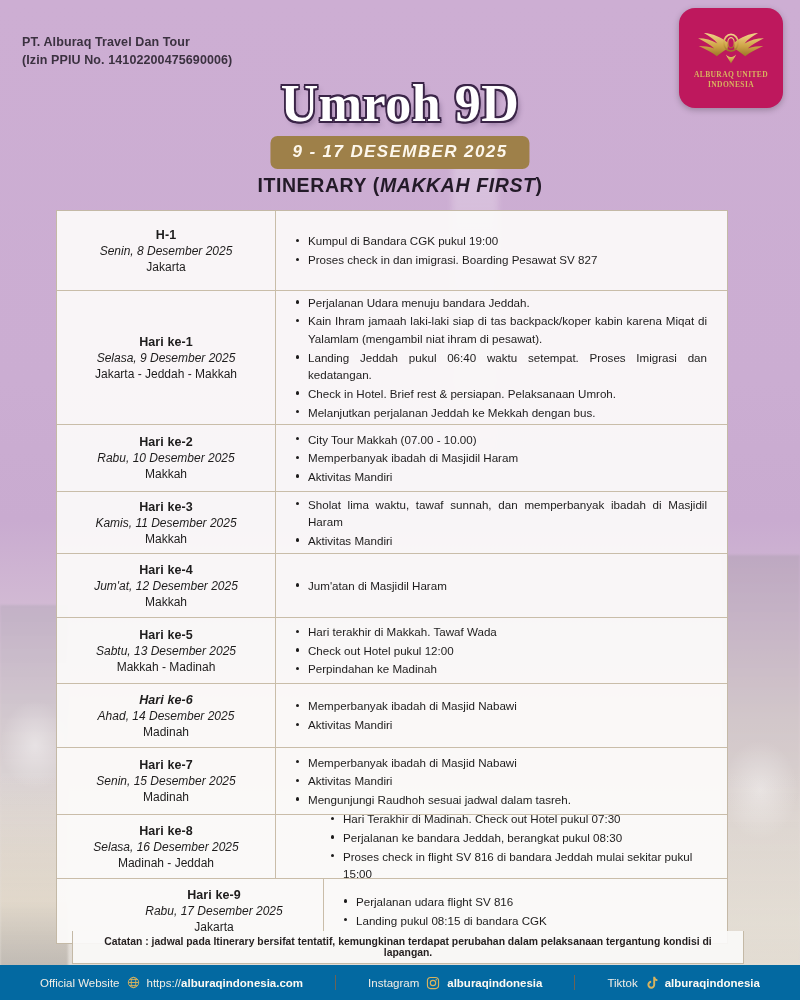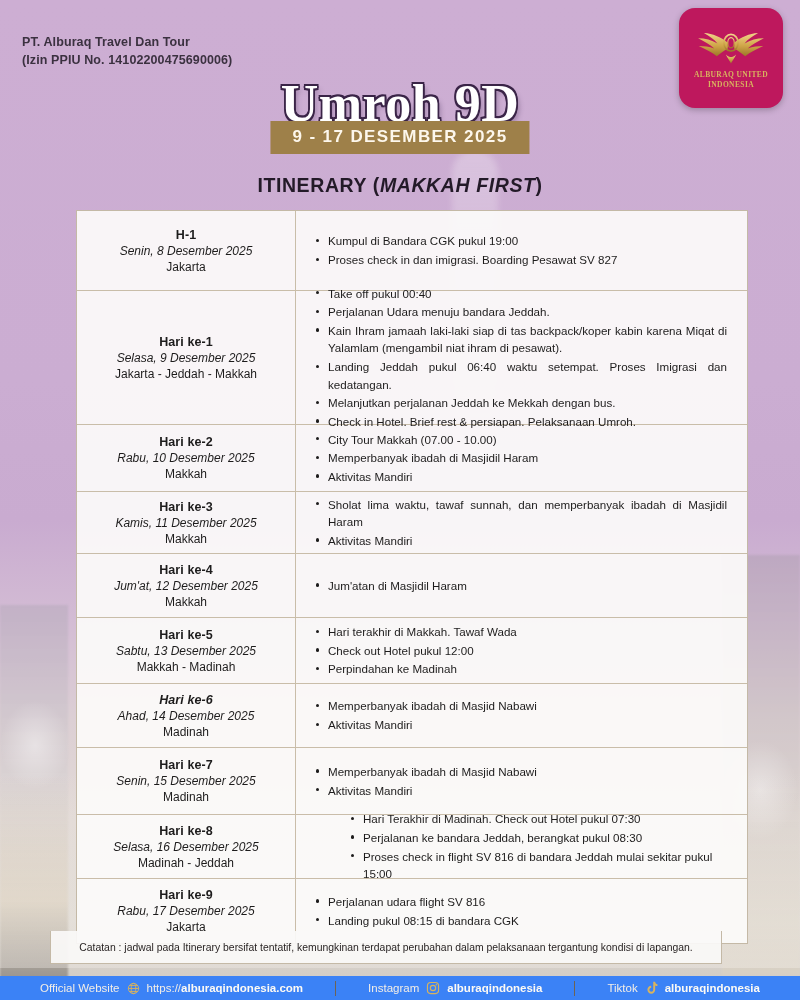--- a/index.html
+++ b/index.html
@@ -111,55 +111,56 @@
     text-shadow:
        -1.6px -1.6px 0 #3a2447,  1.6px -1.6px 0 #3a2447,
        -1.6px  1.6px 0 #3a2447,  1.6px  1.6px 0 #3a2447,
         0 -1.8px 0 #3a2447, 0 1.8px 0 #3a2447,
        -1.8px 0 0 #3a2447, 1.8px 0 0 #3a2447,
         3px 4px 5px rgba(70,45,85,.35);
   }
 
   #date-badge {
     position: absolute;
-    left: 50%; top: 121px;
+    left: 50%; top: 136px;
     transform: translateX(-50%);
     background: #9e8049;
     color: #fdf7ec;
     font-size: 17px;
     font-weight: bold;
     letter-spacing: 1.4px;
     padding: 6px 22px 7px;
-    border-radius: 0;
+    border-radius: 7px;
+    font-style: italic;
   }
 
   #subtitle {
     position: absolute;
     left: 0; right: 0; top: 174px;
     text-align: center;
     font-size: 19.5px;
     font-weight: bold;
     color: #231a28;
     letter-spacing: .6px;
   }
   #subtitle .ital { font-style: italic; }
 
   
   #table {
     position: absolute;
-    left: 76px; top: 210px;
+    left: 56px; top: 210px;
     width: 672px;
     border: 1px solid #c4b9a6;
     background: rgba(252,251,250,.93);
   }
   .row {
     display: flex;
     border-bottom: 1px solid #c9bda9;
   }
-  .row:last-child { border-bottom: none; }
+  .row:last-child { border-bottom: none; margin-left: 48px; }
 
   .cell-day {
     width: 219px;
     flex: 0 0 219px;
     border-right: 1px solid #c9bda9;
     display: flex;
     flex-direction: column;
     align-items: center;
     justify-content: center;
     padding: 9px 6px;
@@ -204,41 +205,41 @@
   .r3 { height: 62px; }
   .r4 { height: 64px; }
   .r5 { height: 66px; }
   .r6 { height: 64px; }
   .r7 { height: 67px; }
   .r8 { height: 64px; gap: 35px; }
   .r9 { height: 64px; }
 
   #note-row {
     position: absolute;
-    left: 50px; top: 931px;
+    left: 72px; top: 931px;
     width: 672px; height: 33px;
     background: rgba(250,249,247,.93);
     border: 1px solid #c4b9a6;
     border-top: none;
     display: flex;
     align-items: center;
     justify-content: center;
     text-align: center;
     font-size: 10.4px;
-    font-weight: normal;
+    font-weight: bold;
     color: #241f1f;
     padding: 0 10px;
   }
 
   
   #footer {
     position: absolute;
     left: 0; right: 0; bottom: 0;
-    height: 24px;
-    background: #3b82f6;
+    height: 35px;
+    background: #0369a1;
     display: flex;
     align-items: center;
     justify-content: center;
     gap: 16px;
   }
   .f-group {
     display: flex;
     align-items: center;
     gap: 7px;
     padding: 0 16px;
@@ -309,26 +310,25 @@
       </div>
     </div>
     <div class="row r1">
       <div class="cell-day">
         <div class="day-title">Hari ke-1</div>
         <div class="day-date">Selasa, 9 Desember 2025</div>
         <div class="day-city">Jakarta - Jeddah - Makkah</div>
       </div>
       <div class="cell-acts">
         <ul>
-          <li class="just">Take off pukul 00:40</li>
           <li class="just">Perjalanan Udara menuju bandara Jeddah.</li>
           <li class="just">Kain Ihram jamaah laki-laki siap di tas backpack/koper kabin karena Miqat di Yalamlam (mengambil niat ihram di pesawat).</li>
           <li class="just">Landing Jeddah pukul 06:40 waktu setempat. Proses Imigrasi dan kedatangan.</li>
+          <li class="just">Check in Hotel. Brief rest &amp; persiapan. Pelaksanaan Umroh.</li>
           <li class="just">Melanjutkan perjalanan Jeddah ke Mekkah dengan bus.</li>
-          <li class="just">Check in Hotel. Brief rest &amp; persiapan. Pelaksanaan Umroh.</li>
         </ul>
       </div>
     </div>
     <div class="row r2">
       <div class="cell-day">
         <div class="day-title">Hari ke-2</div>
         <div class="day-date">Rabu, 10 Desember 2025</div>
         <div class="day-city">Makkah</div>
       </div>
       <div class="cell-acts">
@@ -394,20 +394,21 @@
     <div class="row r7">
       <div class="cell-day">
         <div class="day-title">Hari ke-7</div>
         <div class="day-date">Senin, 15 Desember 2025</div>
         <div class="day-city">Madinah</div>
       </div>
       <div class="cell-acts">
         <ul>
           <li>Memperbanyak ibadah di Masjid Nabawi</li>
           <li>Aktivitas Mandiri</li>
+          <li>Mengunjungi Raudhoh sesuai jadwal dalam tasreh.</li>
         </ul>
       </div>
     </div>
     <div class="row r8">
       <div class="cell-day">
         <div class="day-title">Hari ke-8</div>
         <div class="day-date">Selasa, 16 Desember 2025</div>
         <div class="day-city">Madinah - Jeddah</div>
       </div>
       <div class="cell-acts">

